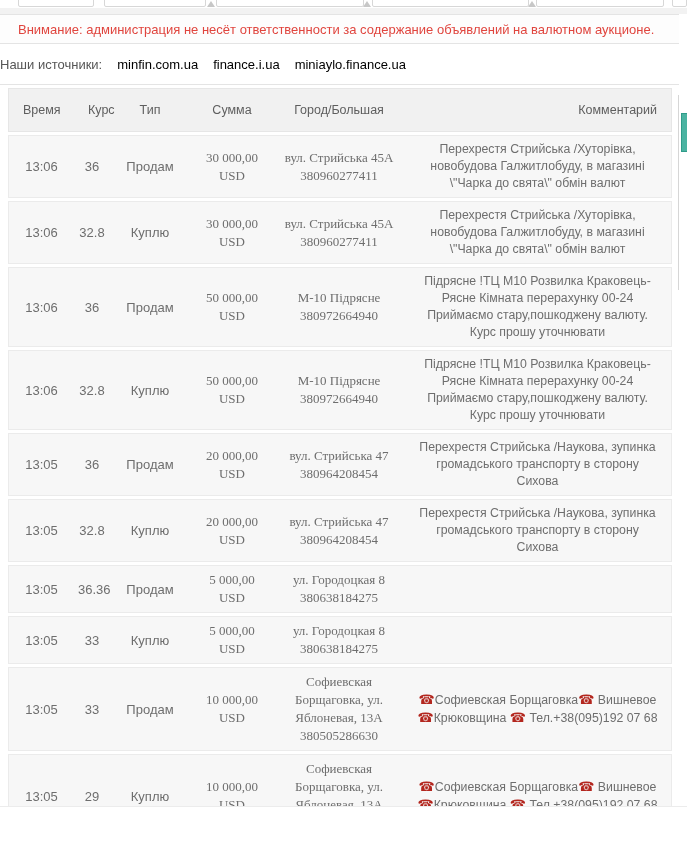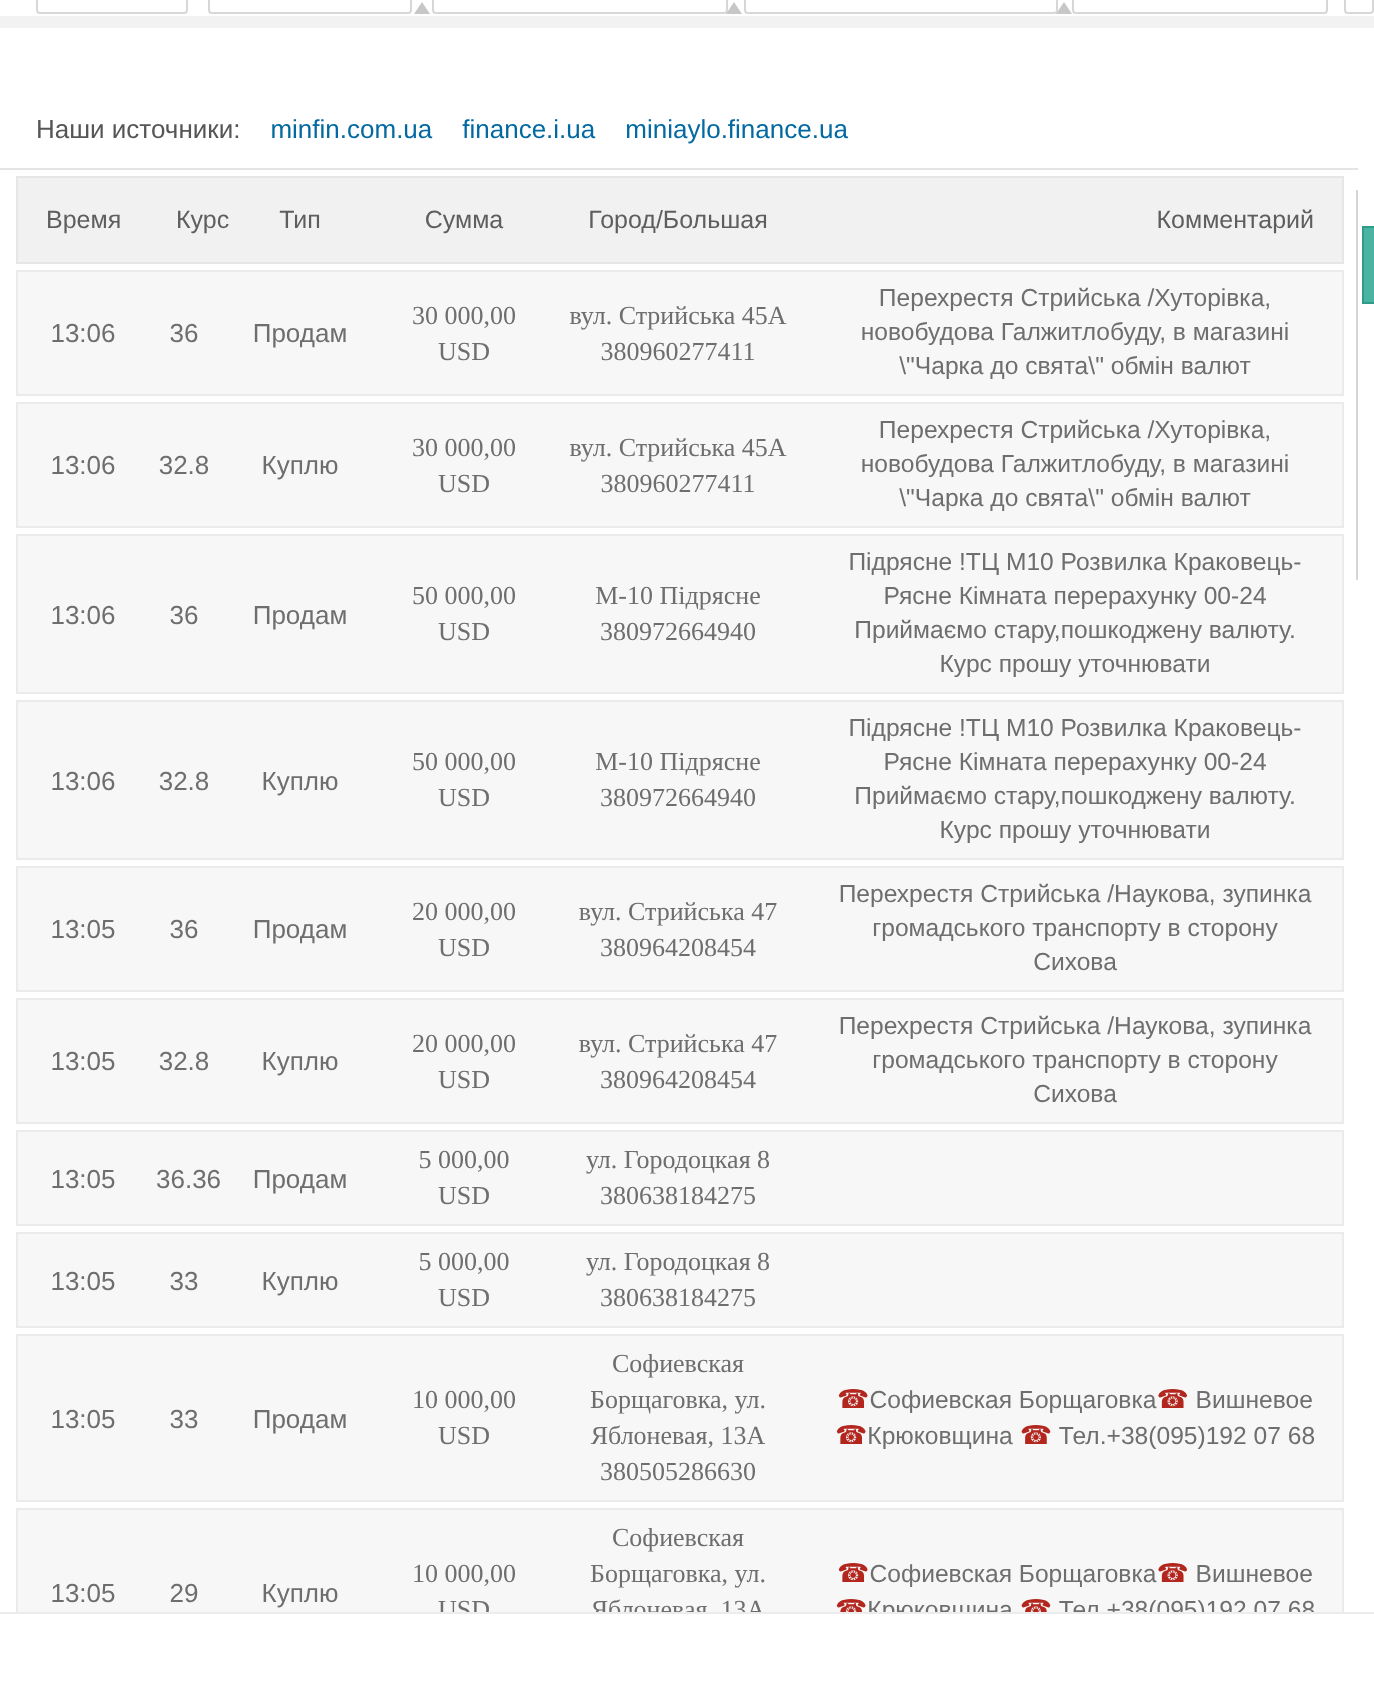--- a/index.html
+++ b/index.html
@@ -16,22 +16,22 @@
 
   
   .warning-band { position:absolute; top:14px; left:0; width:679px; height:30px; background:#fdfdfd;
                   border-top:1px solid #e4e4e4; border-bottom:1px solid #e4e4e4;
                   display:flex; align-items:center; padding-left:18px;
                   color:#e0453e; font-size:13px; }
 
   
   .sources-band { position:absolute; top:44px; left:0; width:679px; height:41px; background:#fff;
                   border-bottom:1px solid #e4e4e4; display:flex; align-items:center; gap:15px;
-                  padding-left:18px; font-size:13px; color:#565656; }
-  .sources-band a { color:#0369a1; text-decoration:none; cursor:pointer; }
+                  font-size:13px; color:#565656; }
+  .sources-band a { color:#000000; text-decoration:none; cursor:pointer; }
 
   
   .listings { position:absolute; top:85px; left:8px; width:664px; }
   table { border-collapse:separate; border-spacing:0 3px; width:664px; table-layout:fixed; }
   col.c1{width:66px;} col.c2{width:36px;} col.c3{width:80px;} col.c4{width:84px;} col.c5{width:130px;} col.c6{width:268px;}
 
   th { background:#f1f1f1; border-top:1px solid #e6e6e6; border-bottom:1px solid #e6e6e6;
        font-weight:normal; font-size:12.5px; color:#5e5e5e; height:26px; text-align:center; padding:14px; }
   th:first-child{ border-left:1px solid #e6e6e6; }
   th:last-child{ border-right:1px solid #e6e6e6;text-align:right; }
@@ -62,20 +62,23 @@
   <div class="tri" style="left:207px;"></div>
   <div class="box-frag" style="left:216px; width:148px;"></div>
   <div class="tri" style="left:363px;"></div>
   <div class="box-frag" style="left:372px; width:157px;"></div>
   <div class="tri" style="left:528px;"></div>
   <div class="box-frag" style="left:536px; width:128px;"></div>
   <div class="box-frag" style="left:672px; width:15px;"></div>
 
   <div class="gray-strip"></div>
 
+  <div class="warning-band">
+    <span>Внимание: администрация не несёт ответственности за содержание объявлений на валютном аукционе.</span>
+  </div>
 
   <div class="sources-band">
     <span>Наши источники:</span>
     <a>minfin.com.ua</a>
     <a>finance.i.ua</a>
     <a>miniaylo.finance.ua</a>
   </div>
 
   <div class="listings">
     <table>

